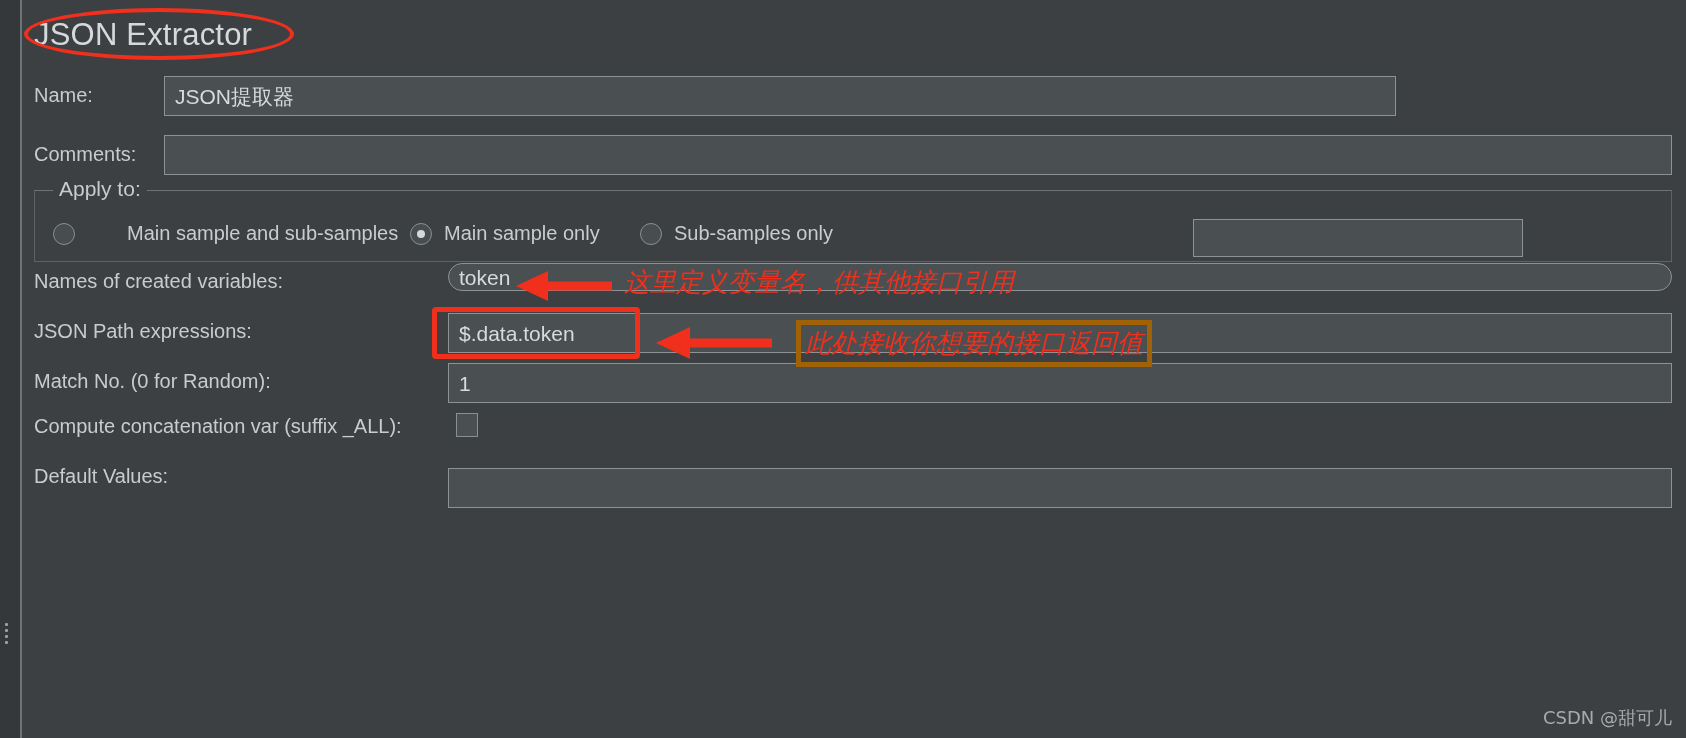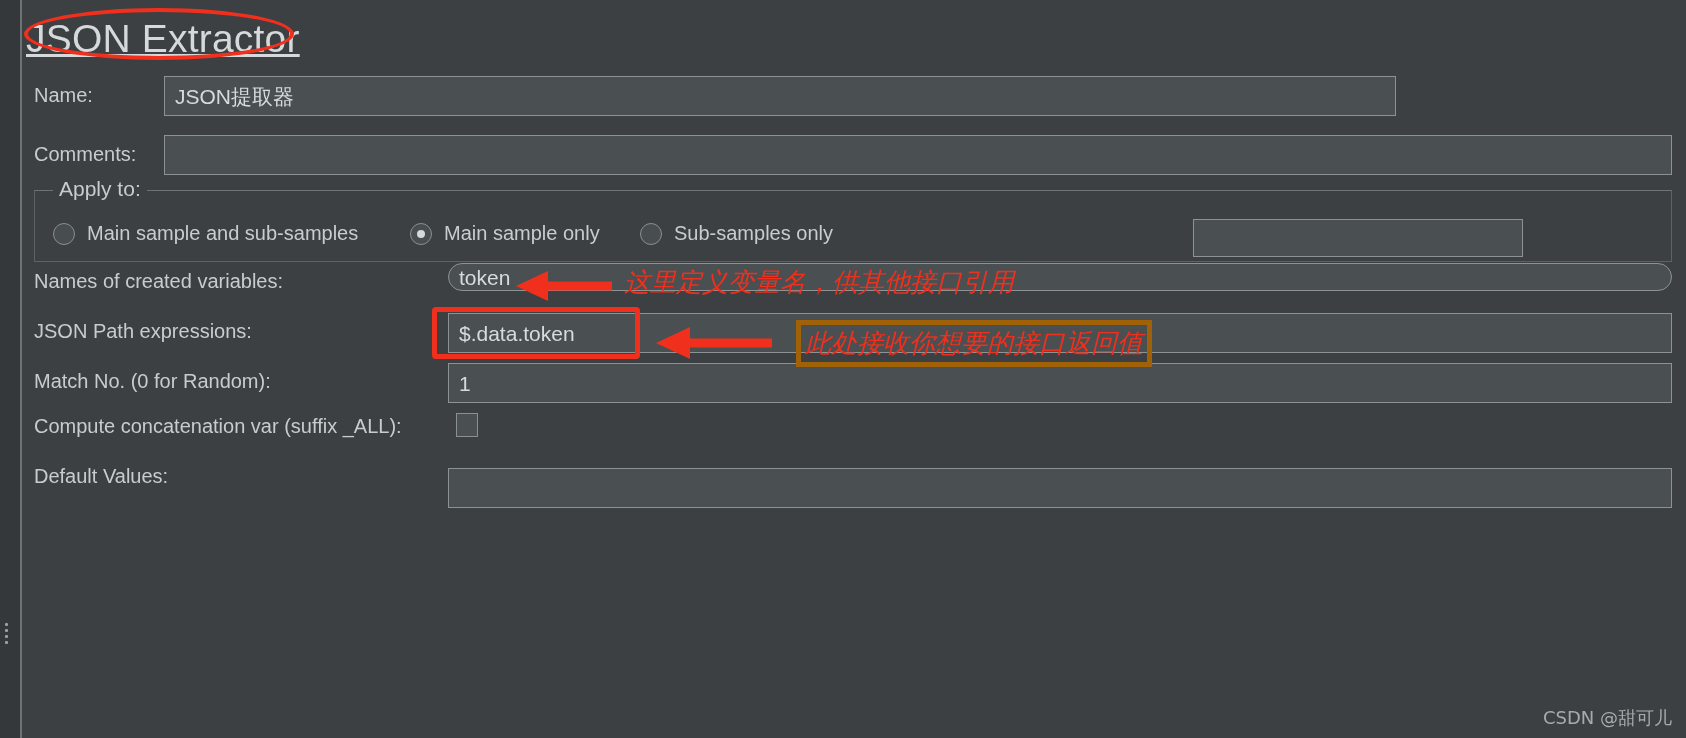--- a/index.html
+++ b/index.html
@@ -49,27 +49,26 @@
 
   .panel {
     position: absolute;
     left: 24px; top: 0;
     width: 1662px; height: 738px;
   }
 
   
   .title {
     position: absolute;
-    left: 2px;
+    left: 10px;
     top: 17px;
-    font-size: 39px;
+    font-size: 31px;
     color: #d6d9db;
     letter-spacing: 0.2px;
     white-space: nowrap;
-    text-decoration: underline;
   }
 
   
   .lbl {
     position: absolute;
     font-size: 20px;
     color: #c9ccce;
     white-space: nowrap;
   }
 
@@ -217,21 +216,21 @@
     <div class="lbl" style="left:10px; top:84px;">Name:</div>
     <div class="field" style="left:140px; top:76px; width:1232px; height:40px;">JSON提取器</div>
 
     <div class="lbl" style="left:10px; top:143px;">Comments:</div>
     <div class="field empty" style="left:140px; top:135px; width:1508px; height:40px;"></div>
 
     <div class="group-box">
       <div class="group-title">Apply to:</div>
       <div class="radio-row">
 
-        <div class="radio" style="left:18px; top:3px;">
+        <div class="radio" style="left:18px; top:3px;gap:40px;">
           <span class="dot"></span>
           <span class="rlbl">Main sample and sub-samples</span>
         </div>
 
         <div class="radio on" style="left:375px; top:3px;">
           <span class="dot"></span>
           <span class="rlbl">Main sample only</span>
         </div>
 
         <div class="radio" style="left:605px; top:3px;">

